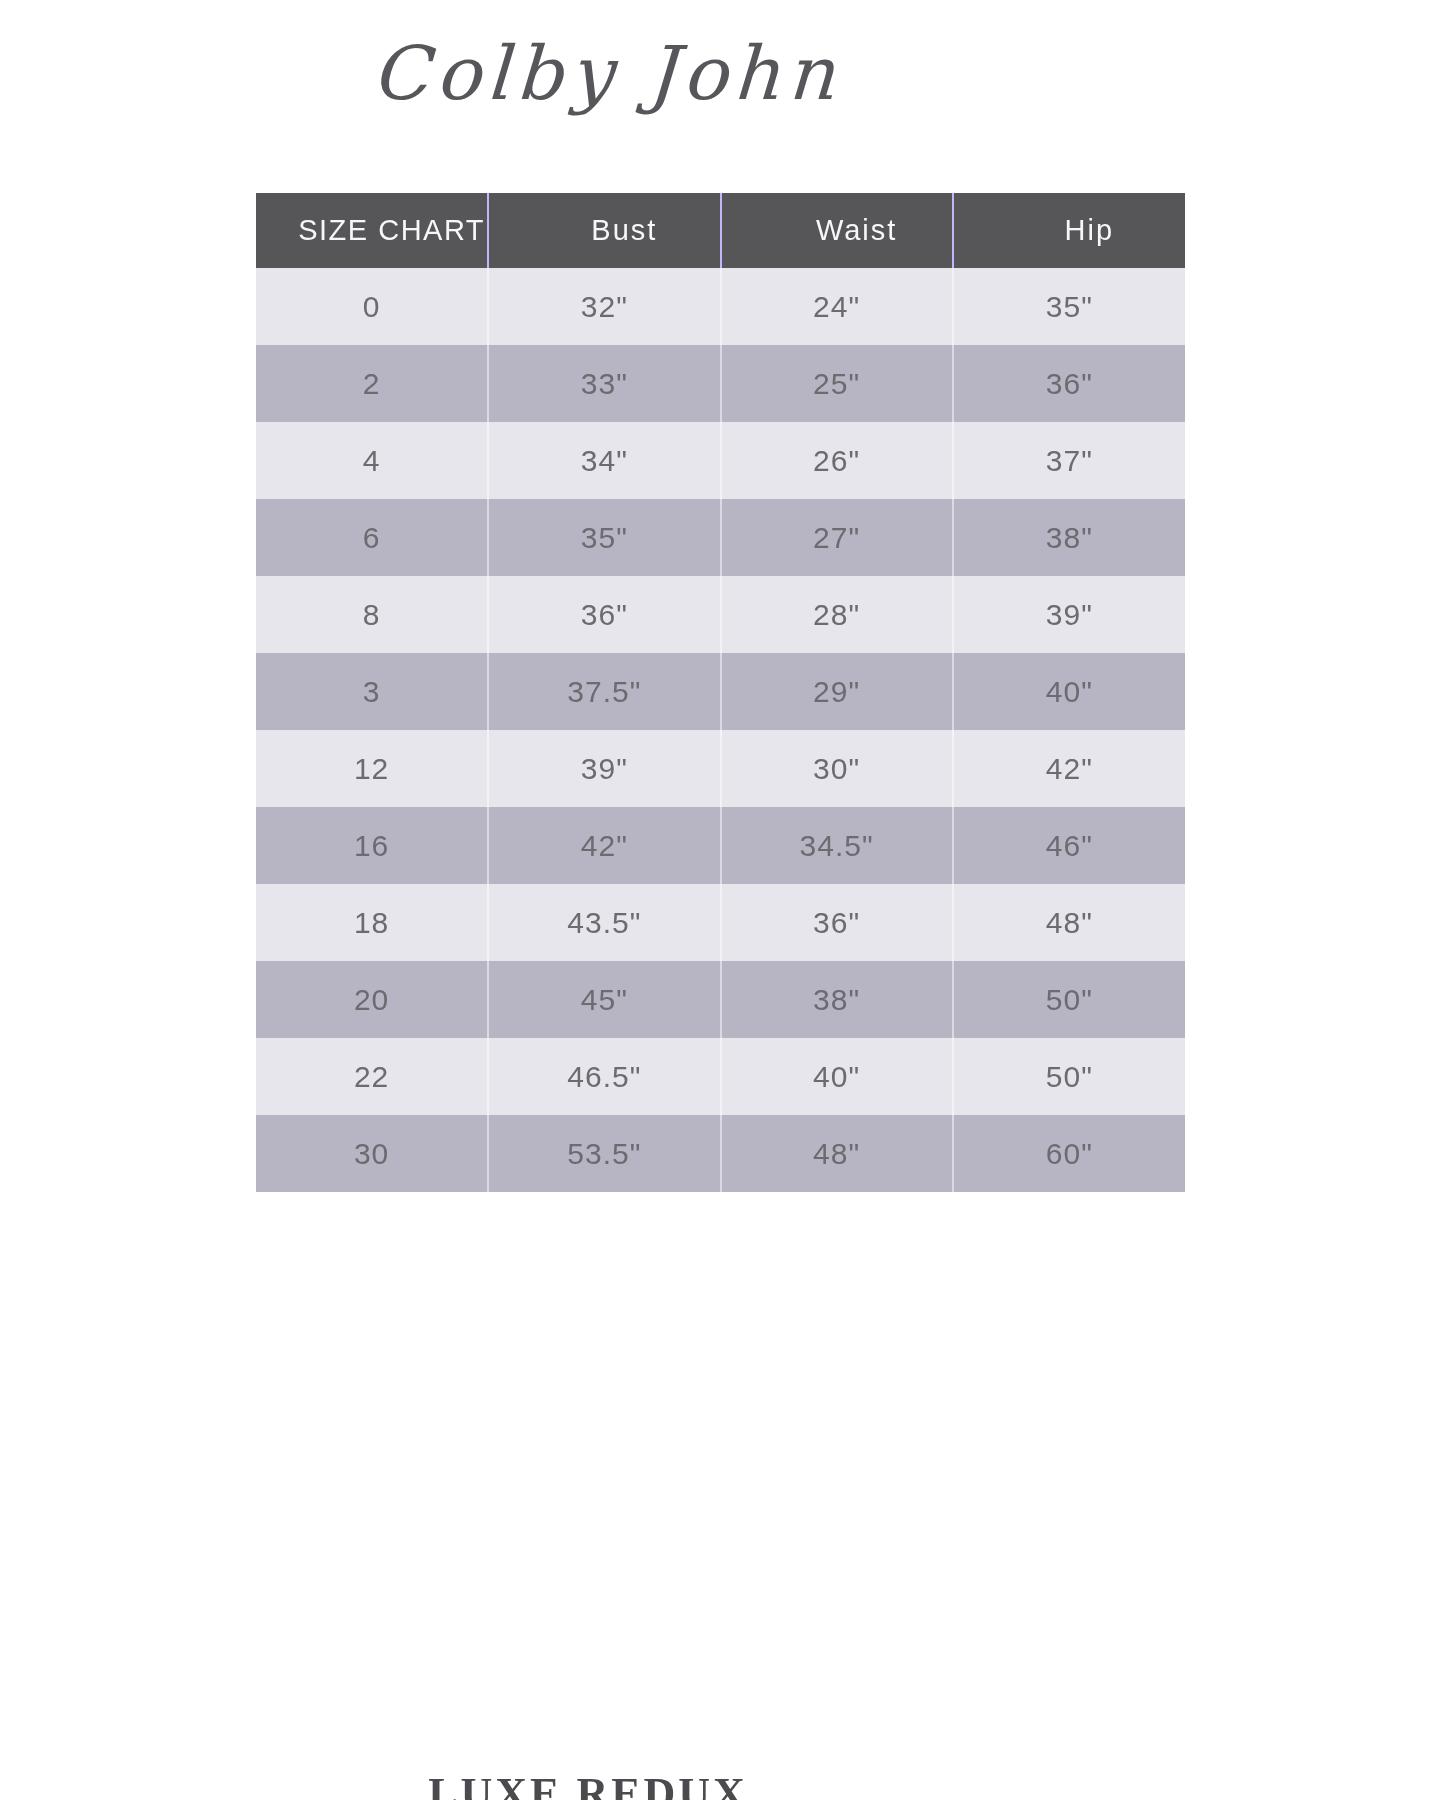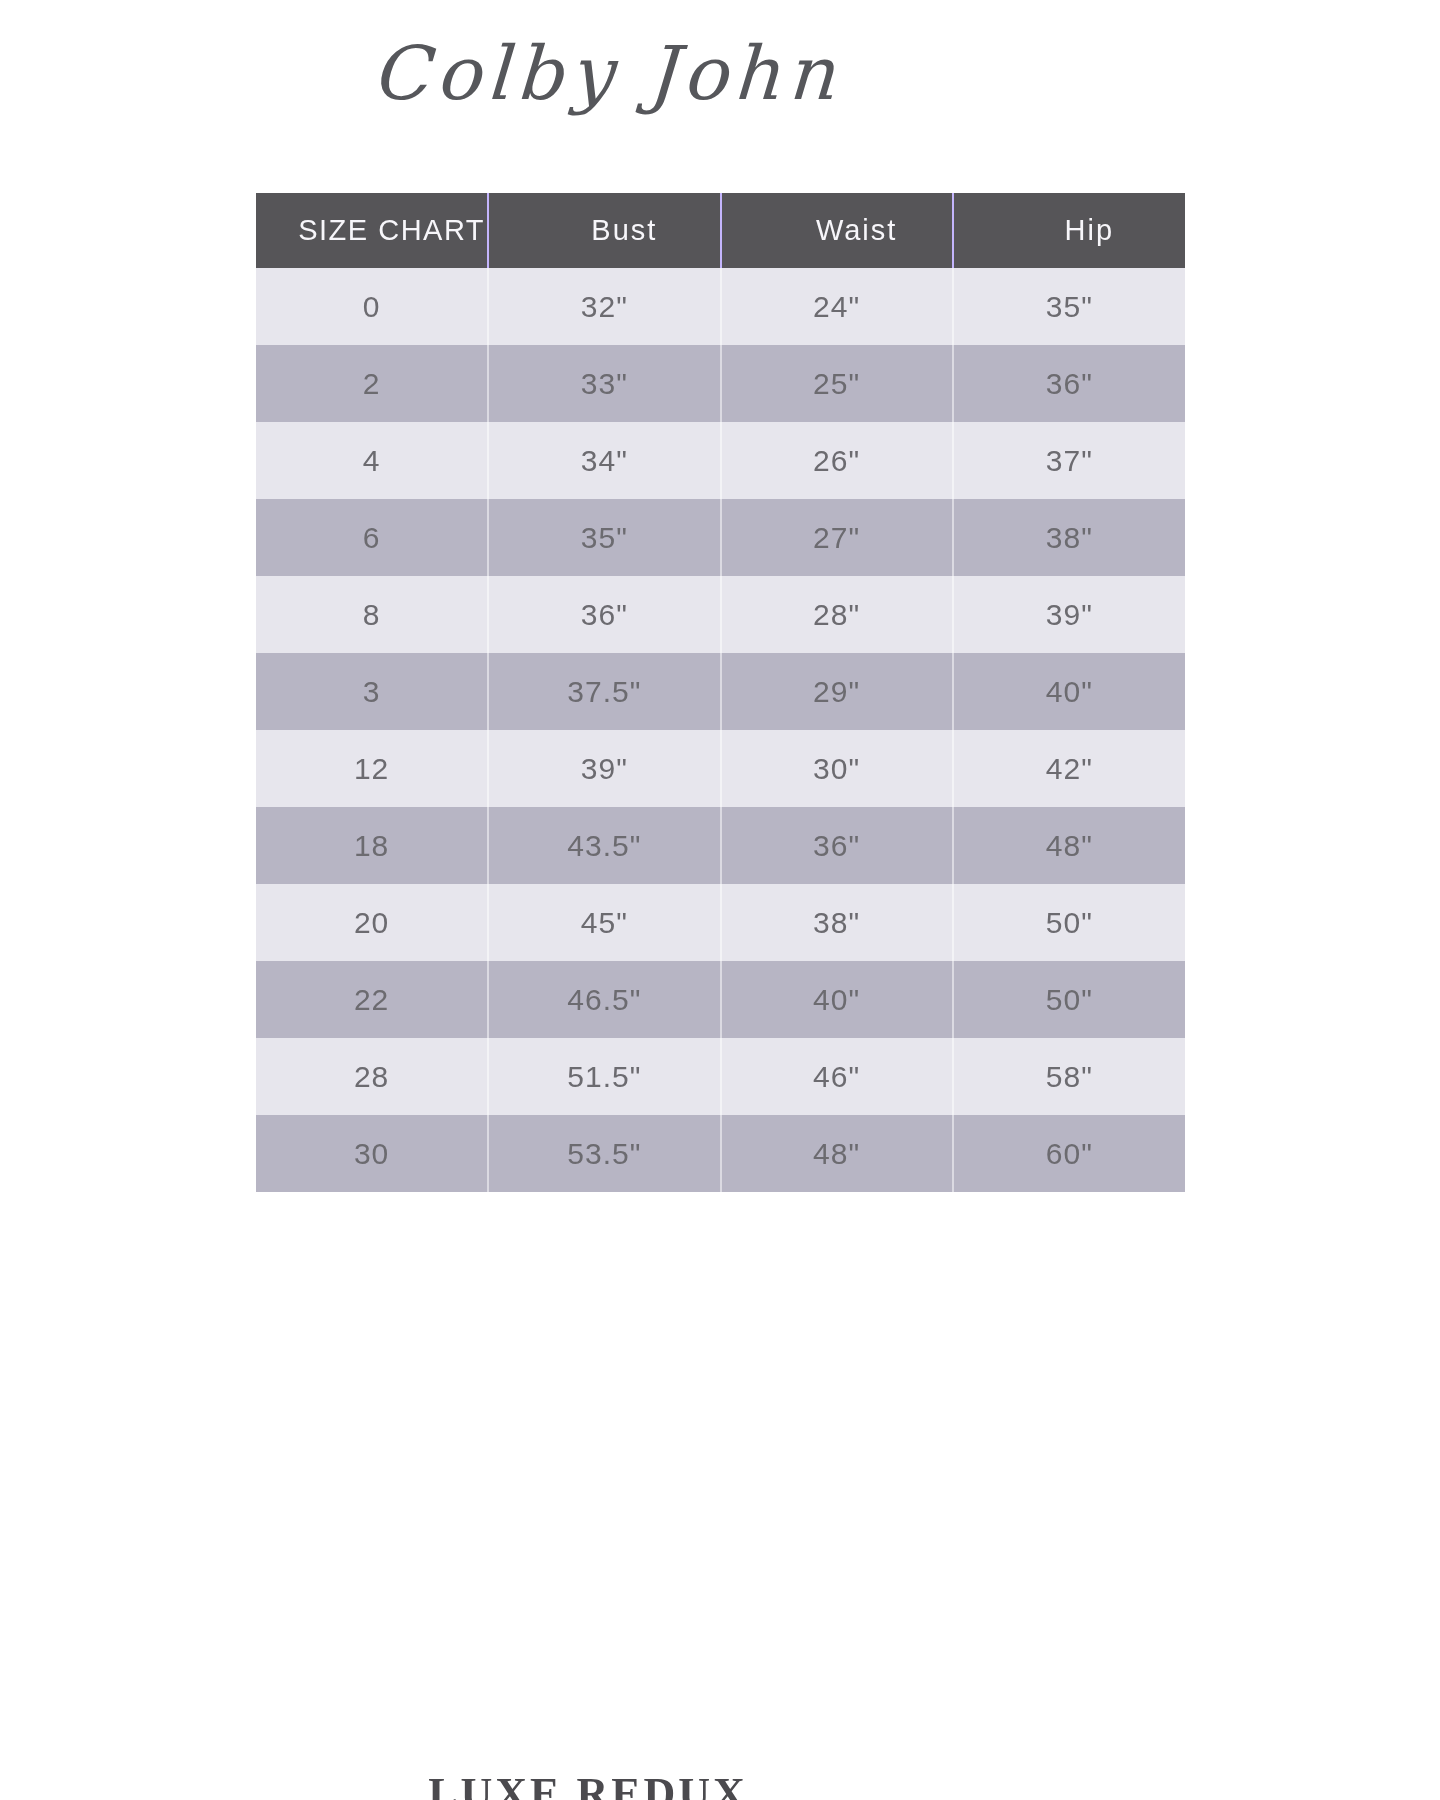--- a/index.html
+++ b/index.html
@@ -150,44 +150,44 @@
           <td>29"</td>
           <td>40"</td>
         </tr>
         <tr>
           <td>12</td>
           <td>39"</td>
           <td>30"</td>
           <td>42"</td>
         </tr>
         <tr>
+          <td>16</td>
+          <td>42"</td>
+          <td>34.5"</td>
+          <td>46"</td>
+        </tr>
+        <tr>
           <td>18</td>
           <td>43.5"</td>
           <td>36"</td>
           <td>48"</td>
         </tr>
         <tr>
           <td>20</td>
           <td>45"</td>
           <td>38"</td>
           <td>50"</td>
         </tr>
         <tr>
           <td>22</td>
           <td>46.5"</td>
           <td>40"</td>
           <td>50"</td>
         </tr>
         <tr>
-          <td>28</td>
-          <td>51.5"</td>
-          <td>46"</td>
-          <td>58"</td>
-        </tr>
-        <tr>
           <td>30</td>
           <td>53.5"</td>
           <td>48"</td>
           <td>60"</td>
         </tr>
       </tbody>
   </table>
 
   <div class="footer-logo">
     <div class="logo-primary">LUXE REDUX</div>

